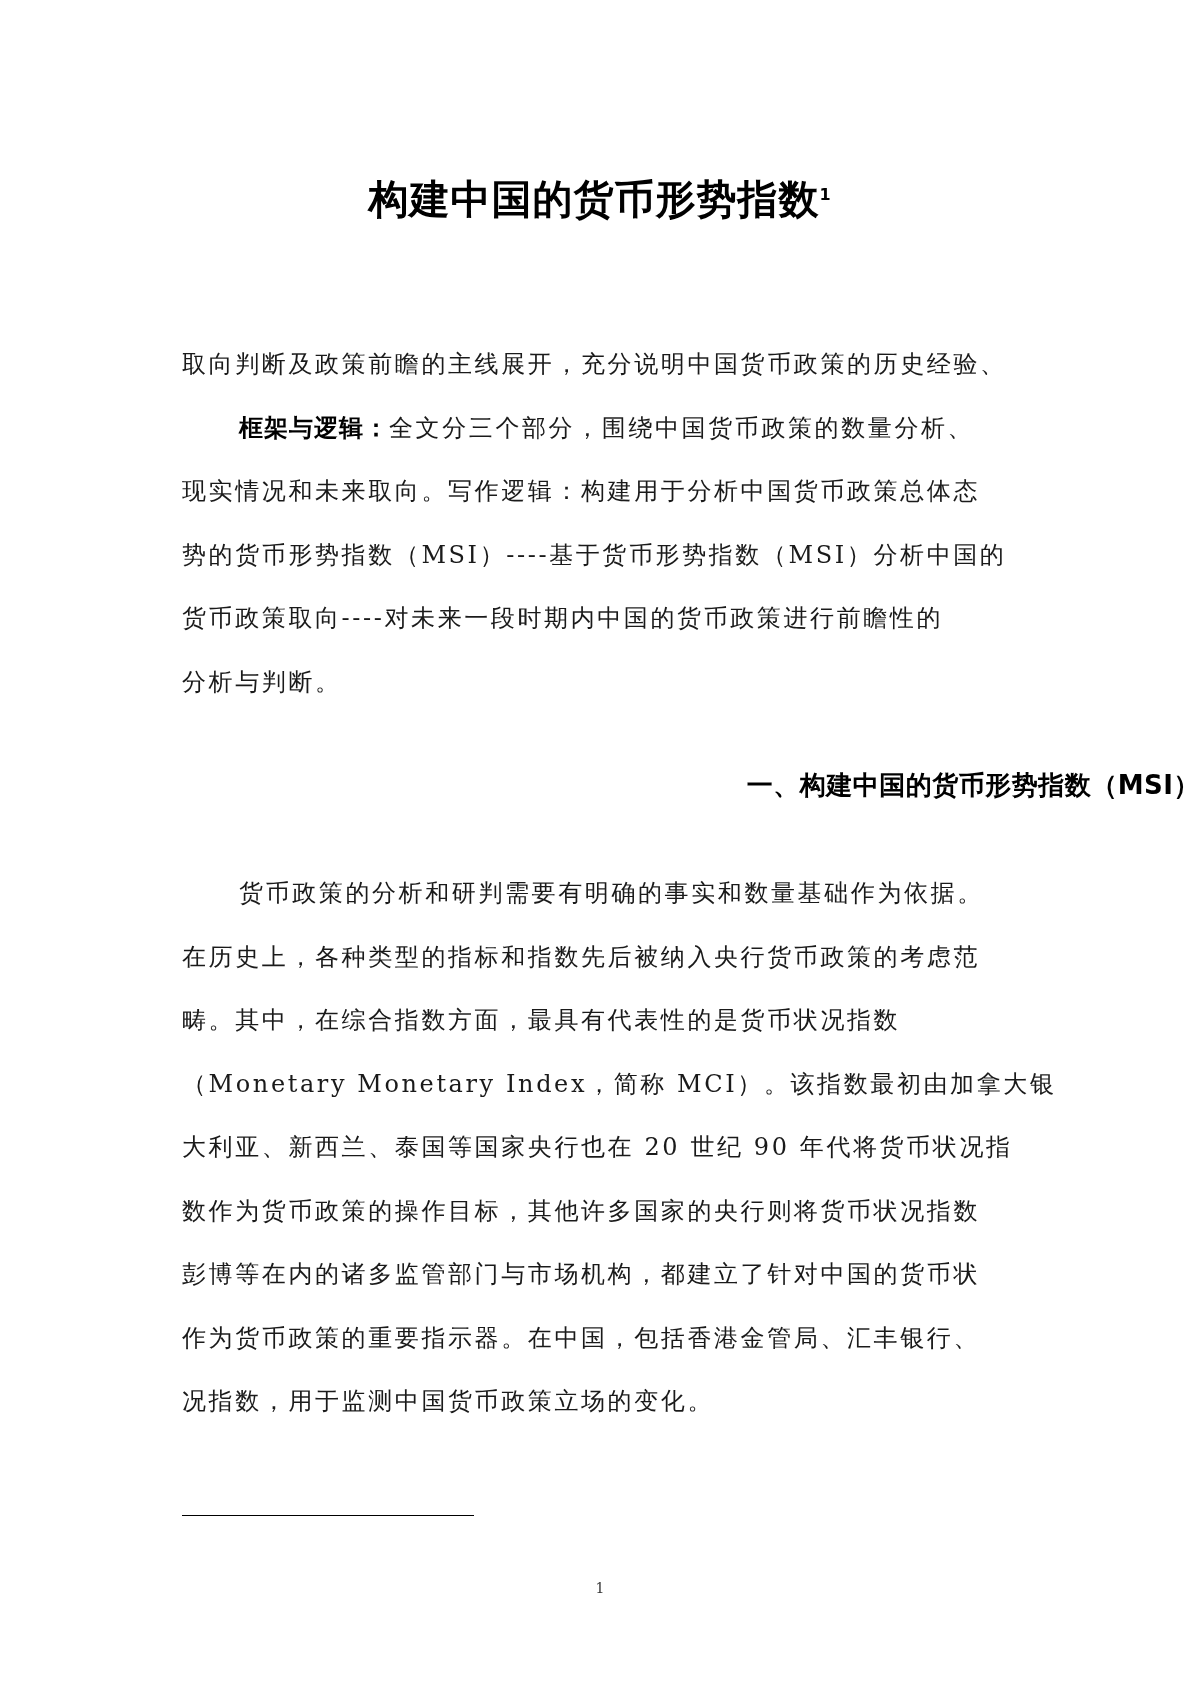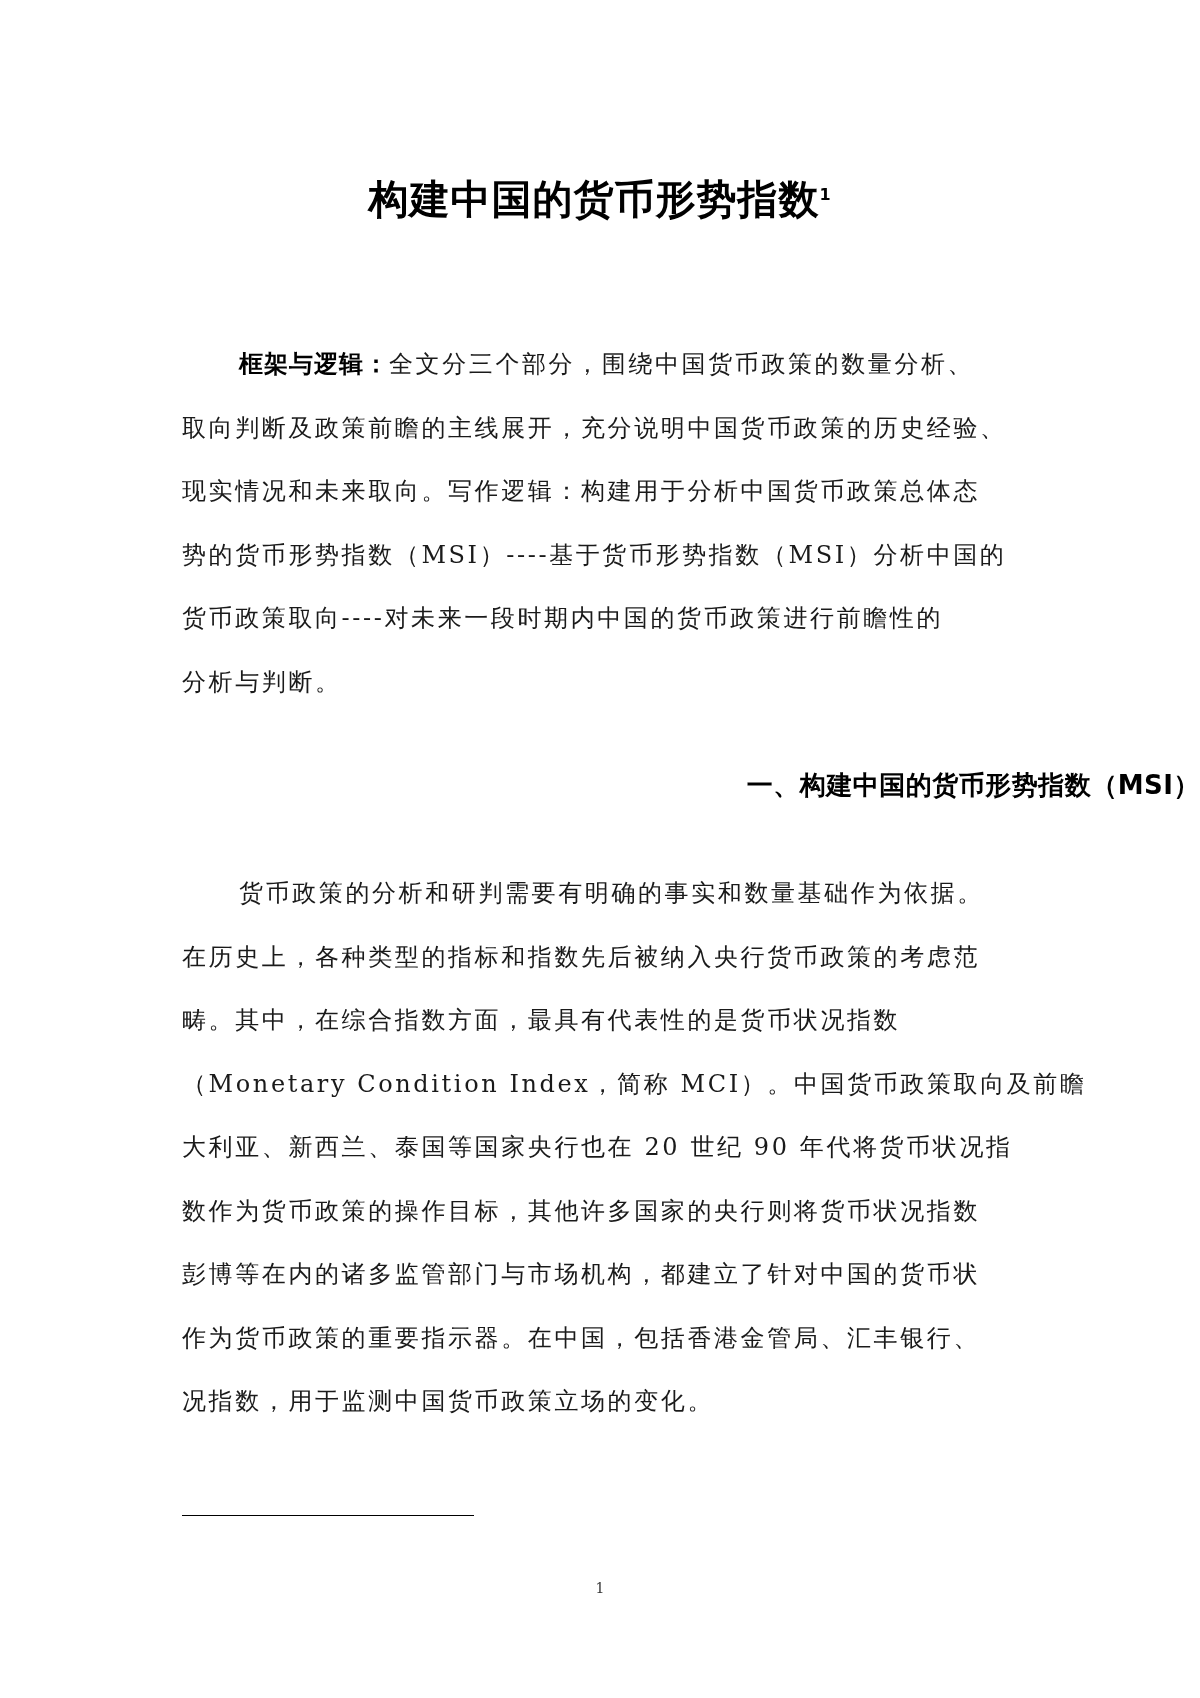--- a/index.html
+++ b/index.html
@@ -110,35 +110,35 @@
 </head>
 <body>
 
 <div class="page">
 
   <div class="title">
     <span>构建中国的货币形势指数</span><sup>1</sup>
   </div>
 
   <div class="body-block" style="top:333px;">
+    <span class="line">取向判断及政策前瞻的主线展开，充分说明中国货币政策的历史经验、</span>
     <span class="line indent"><span class="lead-bold">框架与逻辑：</span><span>全文分三个部分，围绕中国货币政策的数量分析、</span></span>
-    <span class="line">取向判断及政策前瞻的主线展开，充分说明中国货币政策的历史经验、</span>
     <span class="line">现实情况和未来取向。写作逻辑：构建用于分析中国货币政策总体态</span>
     <span class="line">势的货币形势指数（MSI）----基于货币形势指数（MSI）分析中国的</span>
     <span class="line">货币政策取向----对未来一段时期内中国的货币政策进行前瞻性的</span>
     <span class="line">分析与判断。</span>
   </div>
 
   <div class="section-heading">一、构建中国的货币形势指数（MSI）</div>
 
   <div class="body-block" style="top:862px;">
     <span class="line indent">货币政策的分析和研判需要有明确的事实和数量基础作为依据。</span>
     <span class="line">在历史上，各种类型的指标和指数先后被纳入央行货币政策的考虑范</span>
     <span class="line">畴。其中，在综合指数方面，最具有代表性的是货币状况指数</span>
-    <span class="line">（Monetary Condition Index，简称 MCI）。中国货币政策取向及前瞻</span>
+    <span class="line">（Monetary Monetary Index，简称 MCI）。该指数最初由加拿大银</span>
     <span class="line">大利亚、新西兰、泰国等国家央行也在 20 世纪 90 年代将货币状况指</span>
     <span class="line">数作为货币政策的操作目标，其他许多国家的央行则将货币状况指数</span>
     <span class="line">彭博等在内的诸多监管部门与市场机构，都建立了针对中国的货币状</span>
     <span class="line">作为货币政策的重要指示器。在中国，包括香港金管局、汇丰银行、</span>
     <span class="line">况指数，用于监测中国货币政策立场的变化。</span>
   </div>
 
   <div class="footnote-rule"></div>
 
   <div class="page-number">1</div>

